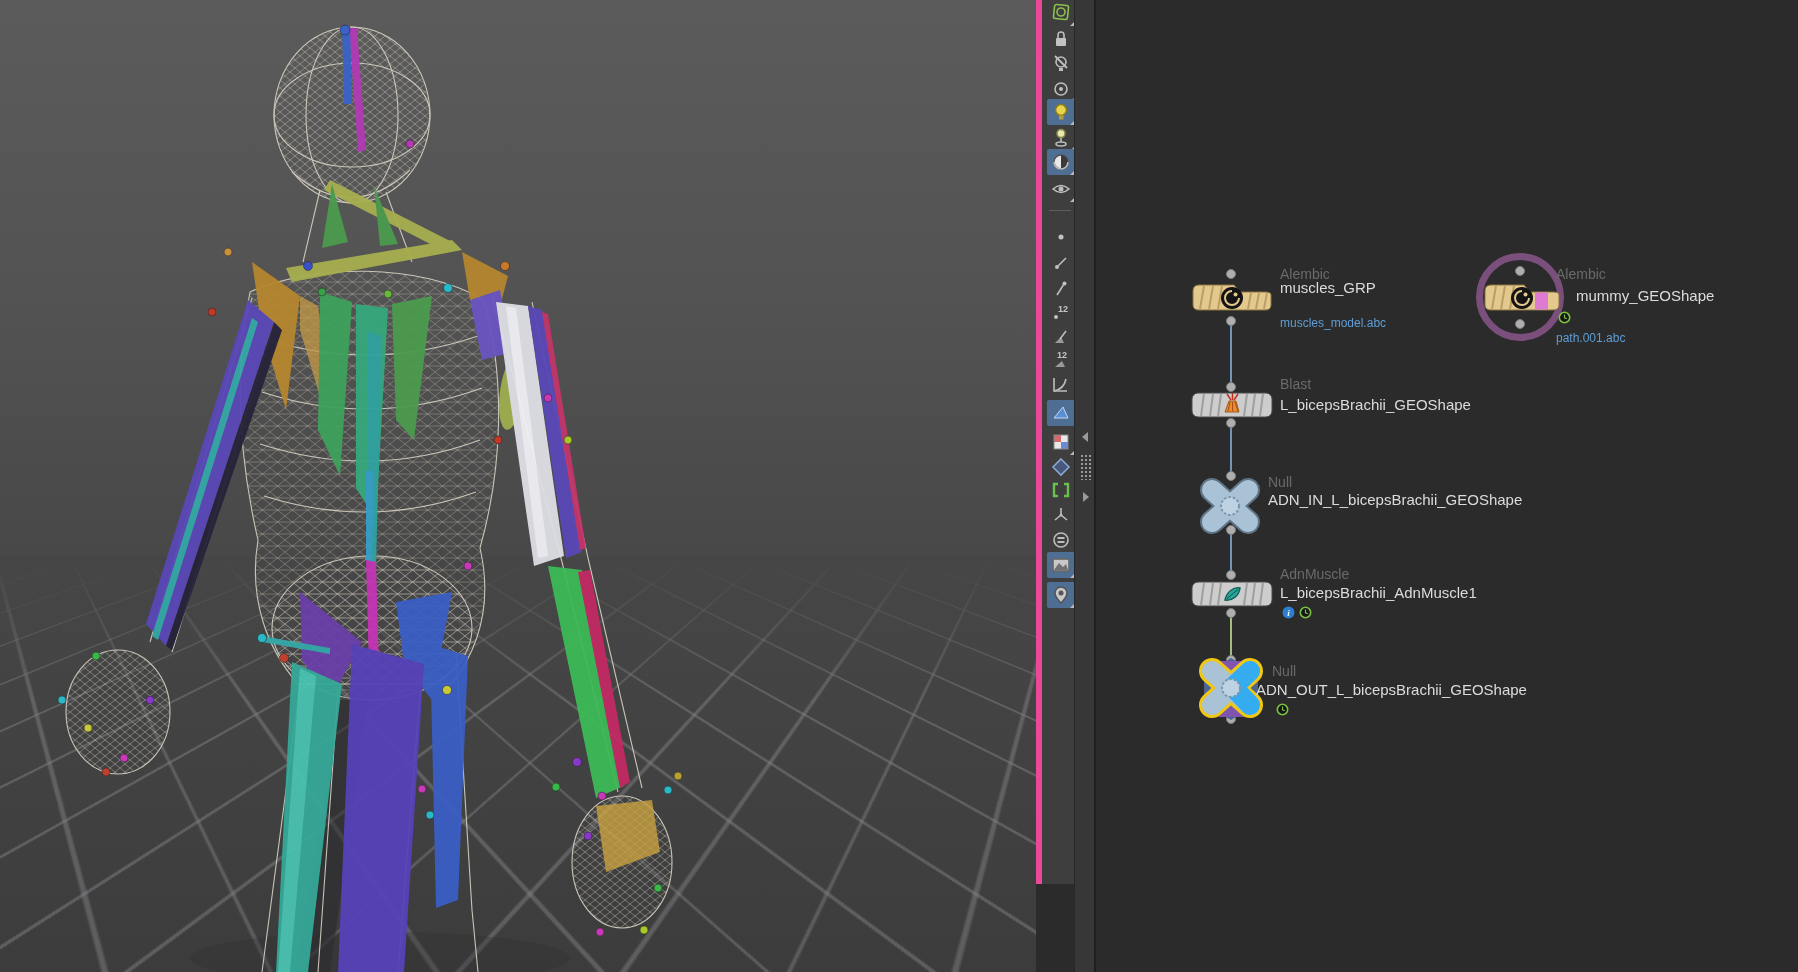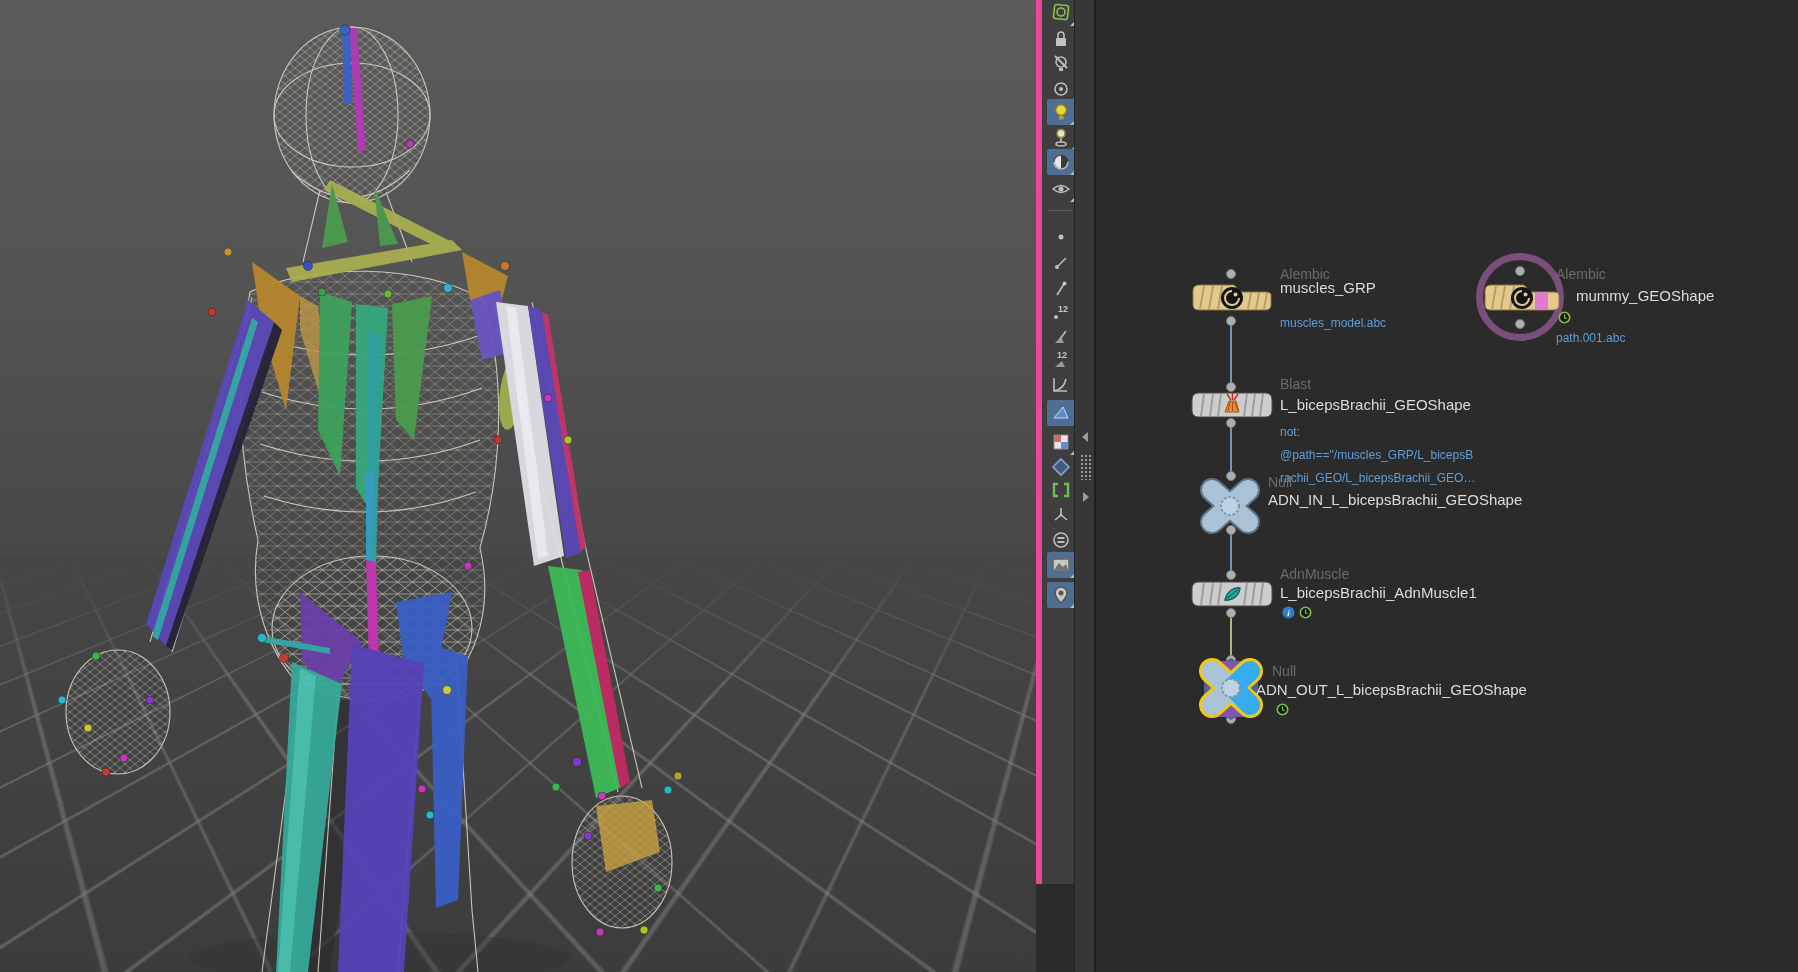--- a/index.html
+++ b/index.html
@@ -389,25 +389,20 @@
     <path d="M35,22 L39,11 L46,11 L49,22 Z" fill="#e2902f" stroke="#a05a18"></path>
     <path d="M40,12 L38,21 M42.5,12 L42.5,21 M45,12 L48,21" stroke="#b04818" fill="none"></path>
     <g stroke="#c23222" stroke-width="1.5" fill="none">
       <path d="M41,10 L37,4"></path>
         <path d="M42.5,10 L42.5,3"></path>
         <path d="M44,10 L48,4"></path>
       </g>
   </svg>
   <div class="ntype" style="left:184px;top:376px">Blast</div>
   <div class="nname" style="left:184px;top:396px">L_bicepsBrachii_GEOShape</div>
-  <div class="ncomment" style="left:184px;top:421px">
-    <div>not:</div>
-    <div>@path=="/muscles_GRP/L_bicepsB</div>
-    <div>rachii_GEO/L_bicepsBrachii_GEO…</div>
-  </div>
 
   <div class="cdot" style="left:130px;top:471px"></div>
   <div class="cdot" style="left:130px;top:525px"></div>
   <svg class="nicon" style="left:102px;top:477px" width="64" height="58">
     <g stroke-linecap="round">
       <path d="M14,13 L50,45" stroke="#5f7587" stroke-width="24"></path>
       <path d="M50,13 L14,45" stroke="#5f7587" stroke-width="24"></path>
       <path d="M14,13 L50,45" stroke="#a9c2d5" stroke-width="20"></path>
       <path d="M50,13 L14,45" stroke="#a9c2d5" stroke-width="20"></path>
     </g>

